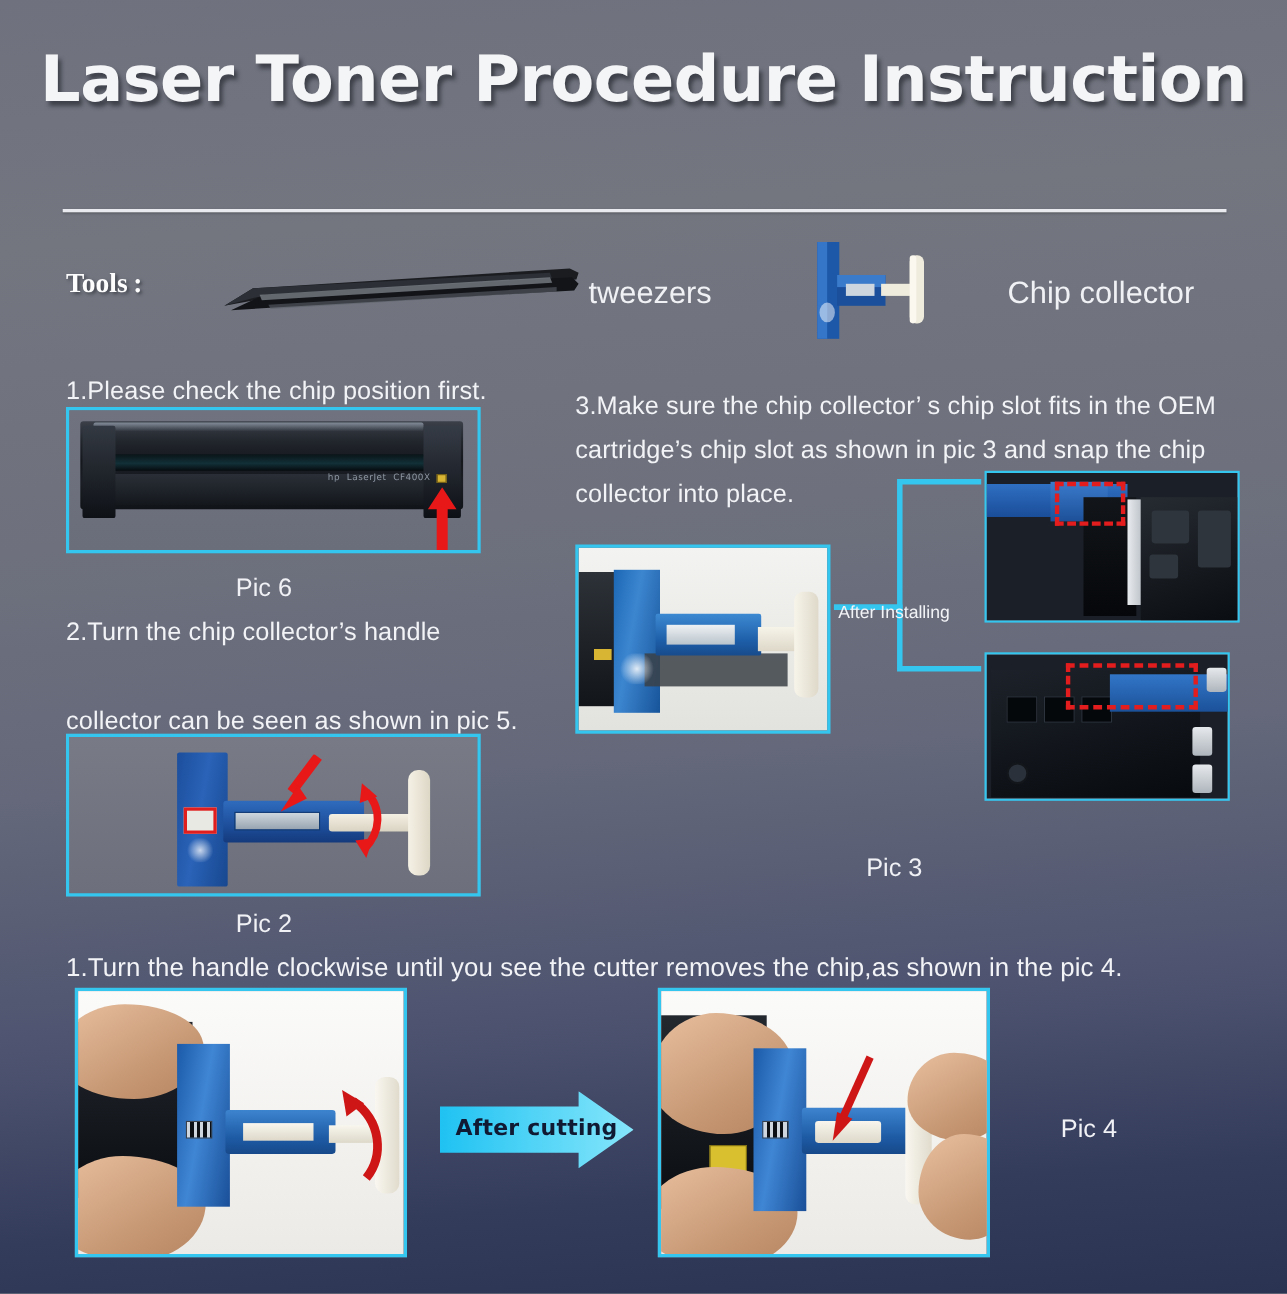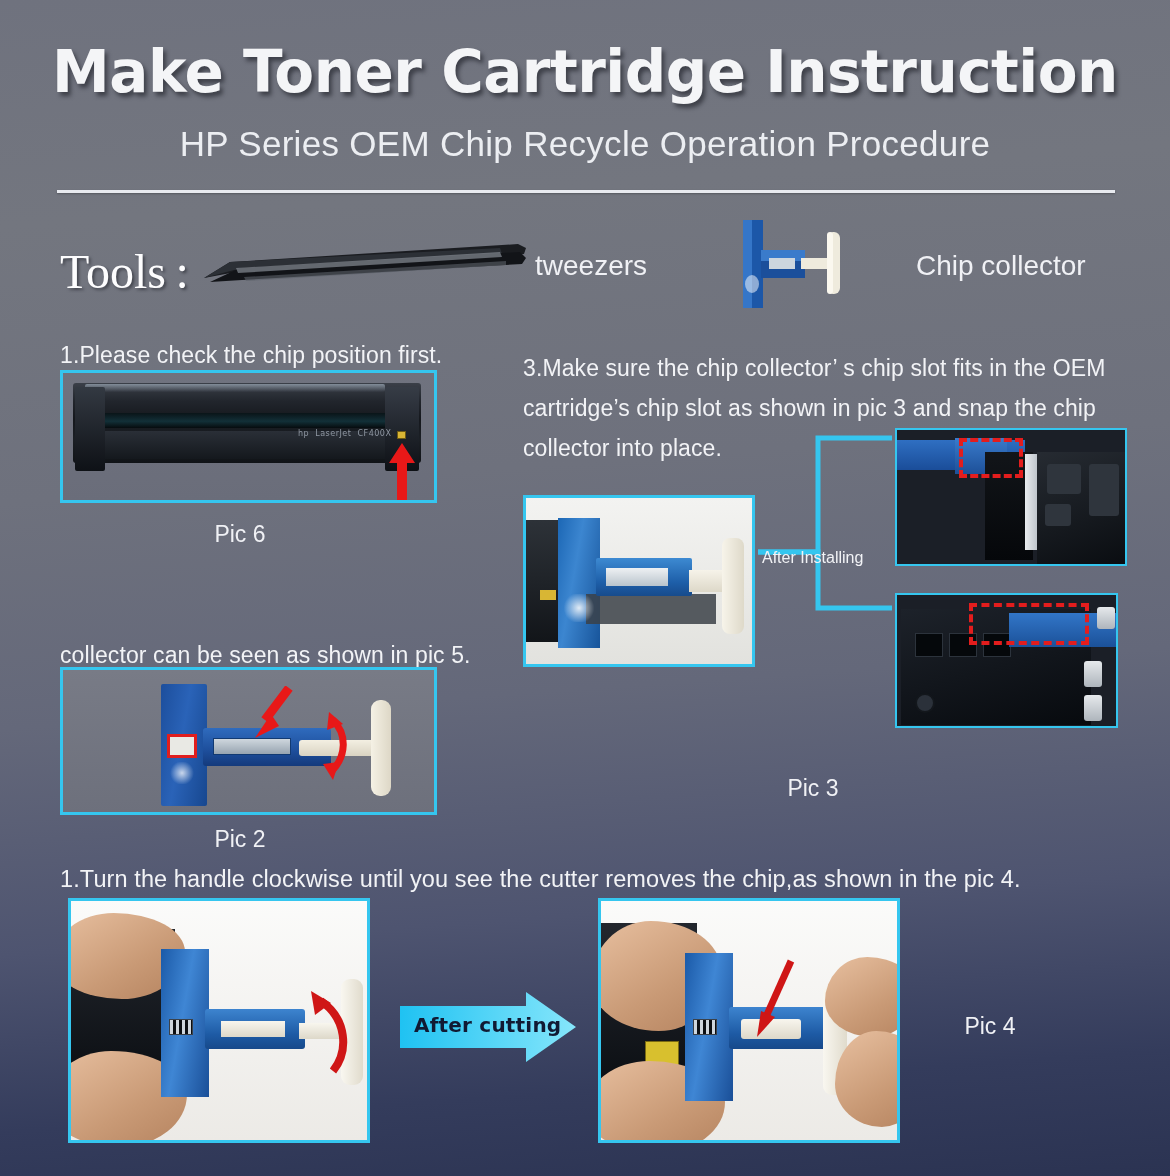--- a/index.html
+++ b/index.html
@@ -53,22 +53,22 @@
     width: 1058px; height: 3px;
     background: #e8eaef;
     box-shadow: 0 1px 2px rgba(0,0,0,.25);
   }
 
   
   .tools-label {
     position: absolute;
     top: 244px; left: 60px;
     font-family: "Liberation Serif", serif;
-    font-weight: normal;
-    font-size: 48px;
+    font-weight: bold;
+    font-size: 25px;
     color: #fdfdfe;
     text-shadow: 2px 2px 3px rgba(20,22,30,.5);
   }
   .tweezers-wrap { position: absolute; top: 238px; left: 200px; width: 330px; height: 52px; }
   .tweezers-label { position: absolute; top: 250px; left: 535px; font-size: 28px; color: #f0f1f5; }
   .collector-wrap { position: absolute; top: 218px; left: 735px; width: 150px; height: 92px; }
   .collector-label { position: absolute; top: 250px; left: 916px; font-size: 28px; color: #f0f1f5; }
 
   
   .step-text {
@@ -339,22 +339,21 @@
   #cap1 { top: 521px; left: 160px; width: 160px; }
   #cap2 { top: 826px; left: 160px; width: 160px; }
   #cap3 { top: 775px; left: 733px; width: 160px; }
   #cap4 { top: 1013px; left: 910px; width: 160px; }
 </style>
 </head>
 <body>
 
 <div id="page">
 
-  <div class="title">Make Toner Cartridge Instruction</div>
-  <div class="subtitle">HP Series OEM Chip Recycle Operation Procedure</div>
+  <div class="title">Laser Toner Procedure Instruction</div>
   <div class="divider"></div>
 
   <div class="tools-label">Tools :</div>
 
   <div class="tweezers-wrap">
     <svg width="330" height="52" viewBox="0 0 330 52">
       <path d="M4 40 L30 24 L318 6 L326 10 L324 16 L36 34 Z" fill="#1a1c20"></path>
       <path d="M4 40 L30 24 L300 10 L302 16 L34 32 Z" fill="#2c3036"></path>
       <path d="M10 44 L40 30 L320 14 L326 20 L322 26 L42 42 Z" fill="#121418"></path>
       <path d="M36 30 L300 14 L302 19 L38 35 Z" fill="#7f848c" opacity=".75"></path>
@@ -393,21 +392,21 @@
     <div class="chip-yellow"></div>
     <div class="arrow-up-red">
       <svg width="28" height="62" viewBox="0 0 28 62">
         <polygon points="14,0 27,20 19,20 19,62 9,62 9,20 1,20" fill="#e81818"></polygon>
       </svg>
     </div>
   </div>
   <div class="caption" id="cap1">Pic 6</div>
 
   <div class="step-text" id="step2-text">
-    <br>
+    <span>2.Turn the chip collector’s handle</span><br>
     <br>
     <br>
     <span>collector can be seen as shown in pic 5.</span>
   </div>
 
   <div class="frame" id="pic2">
     <div class="p2-bg"></div>
     <div class="tool-plate">
         <div class="tool-plate-sheen"></div>
       </div>

